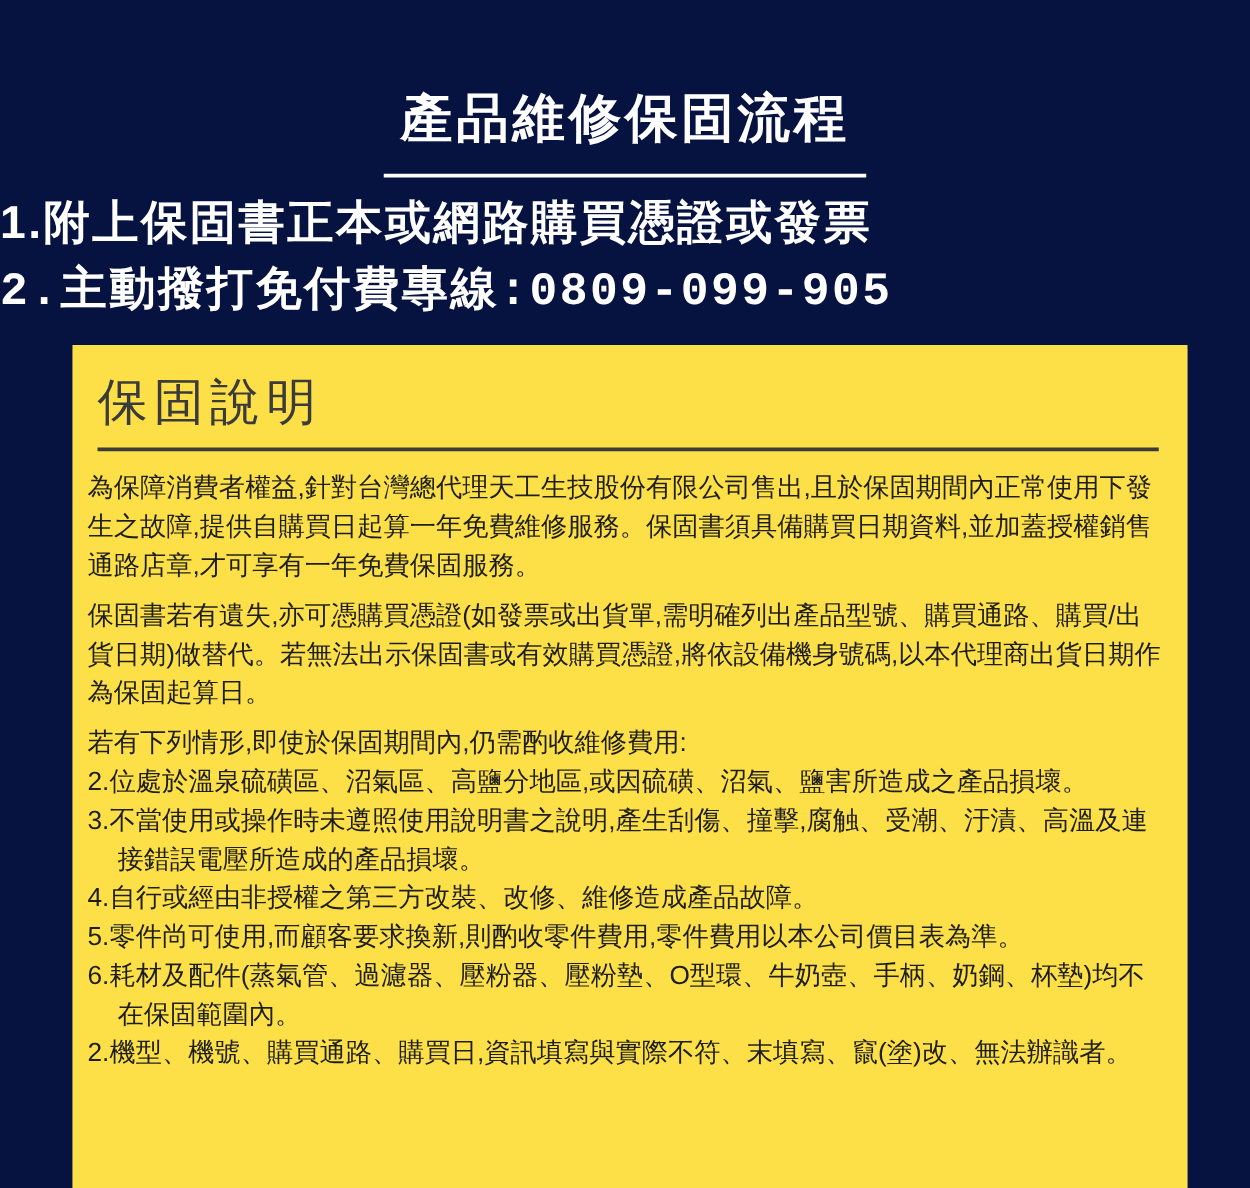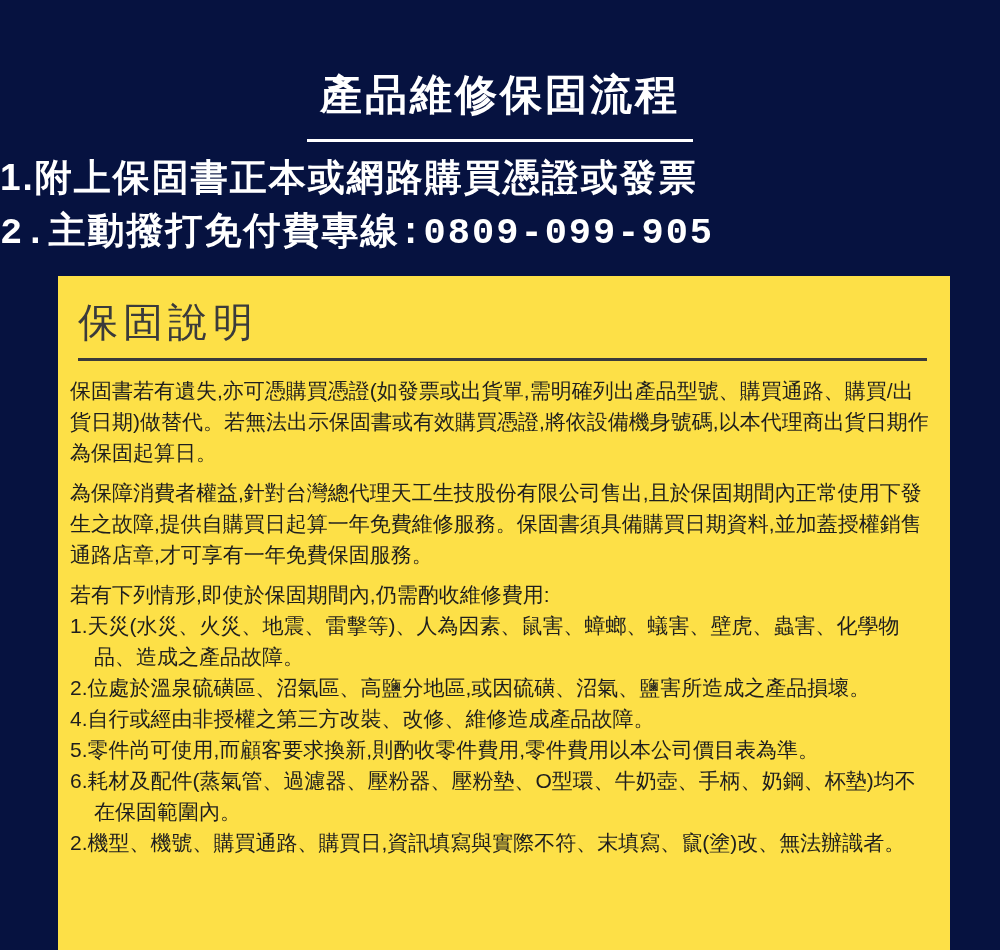--- a/index.html
+++ b/index.html
@@ -70,27 +70,27 @@
   <div class="title-divider"></div>
 
   <div class="step step-1">1.附上保固書正本或網路購買憑證或發票</div>
   <div class="step step-2">2.主動撥打免付費專線:0809-099-905</div>
 
   <div class="panel">
     <div class="panel-heading">保固說明</div>
     <div class="heading-divider"></div>
 
     <div class="panel-body">
+      <p>為保障消費者權益,針對台灣總代理天工生技股份有限公司售出,且於保固期間內正常使用下發生之故障,提供自購買日起算一年免費維修服務。保固書須具備購買日期資料,並加蓋授權銷售通路店章,才可享有一年免費保固服務。</p>
       <p>保固書若有遺失,亦可憑購買憑證(如發票或出貨單,需明確列出產品型號、購買通路、購買/出貨日期)做替代。若無法出示保固書或有效購買憑證,將依設備機身號碼,以本代理商出貨日期作為保固起算日。</p>
-      <p>為保障消費者權益,針對台灣總代理天工生技股份有限公司售出,且於保固期間內正常使用下發生之故障,提供自購買日起算一年免費維修服務。保固書須具備購買日期資料,並加蓋授權銷售通路店章,才可享有一年免費保固服務。</p>
       <p class="intro">若有下列情形,即使於保固期間內,仍需酌收維修費用:</p>
 
       <div class="terms-list">
-        <div class="term-item">1.天災(水災、火災、地震、雷擊等)、人為因素、鼠害、蟑螂、蟻害、壁虎、蟲害、化學物品、造成之產品故障。</div>
         <div class="term-item">2.位處於溫泉硫磺區、沼氣區、高鹽分地區,或因硫磺、沼氣、鹽害所造成之產品損壞。</div>
+        <div class="term-item">3.不當使用或操作時未遵照使用說明書之說明,產生刮傷、撞擊,腐触、受潮、汙漬、高溫及連接錯誤電壓所造成的產品損壞。</div>
         <div class="term-item">4.自行或經由非授權之第三方改裝、改修、維修造成產品故障。</div>
         <div class="term-item">5.零件尚可使用,而顧客要求換新,則酌收零件費用,零件費用以本公司價目表為準。</div>
         <div class="term-item">6.耗材及配件(蒸氣管、過濾器、壓粉器、壓粉墊、O型環、牛奶壺、手柄、奶鋼、杯墊)均不在保固範圍內。</div>
         <div class="term-item">2.機型、機號、購買通路、購買日,資訊填寫與實際不符、末填寫、竄(塗)改、無法辦識者。</div>
       </div>
 
     </div>
   </div>
 
   <div class="bottom-edge"></div>

